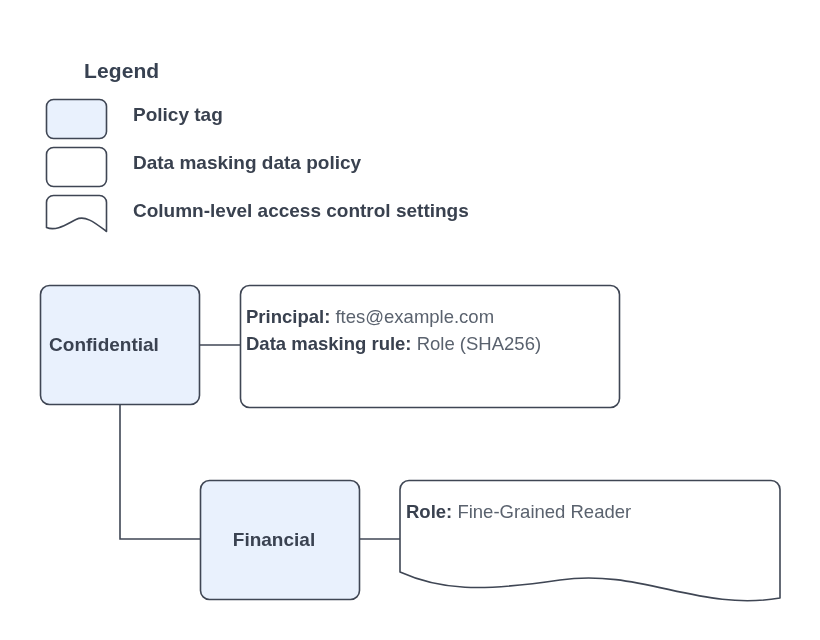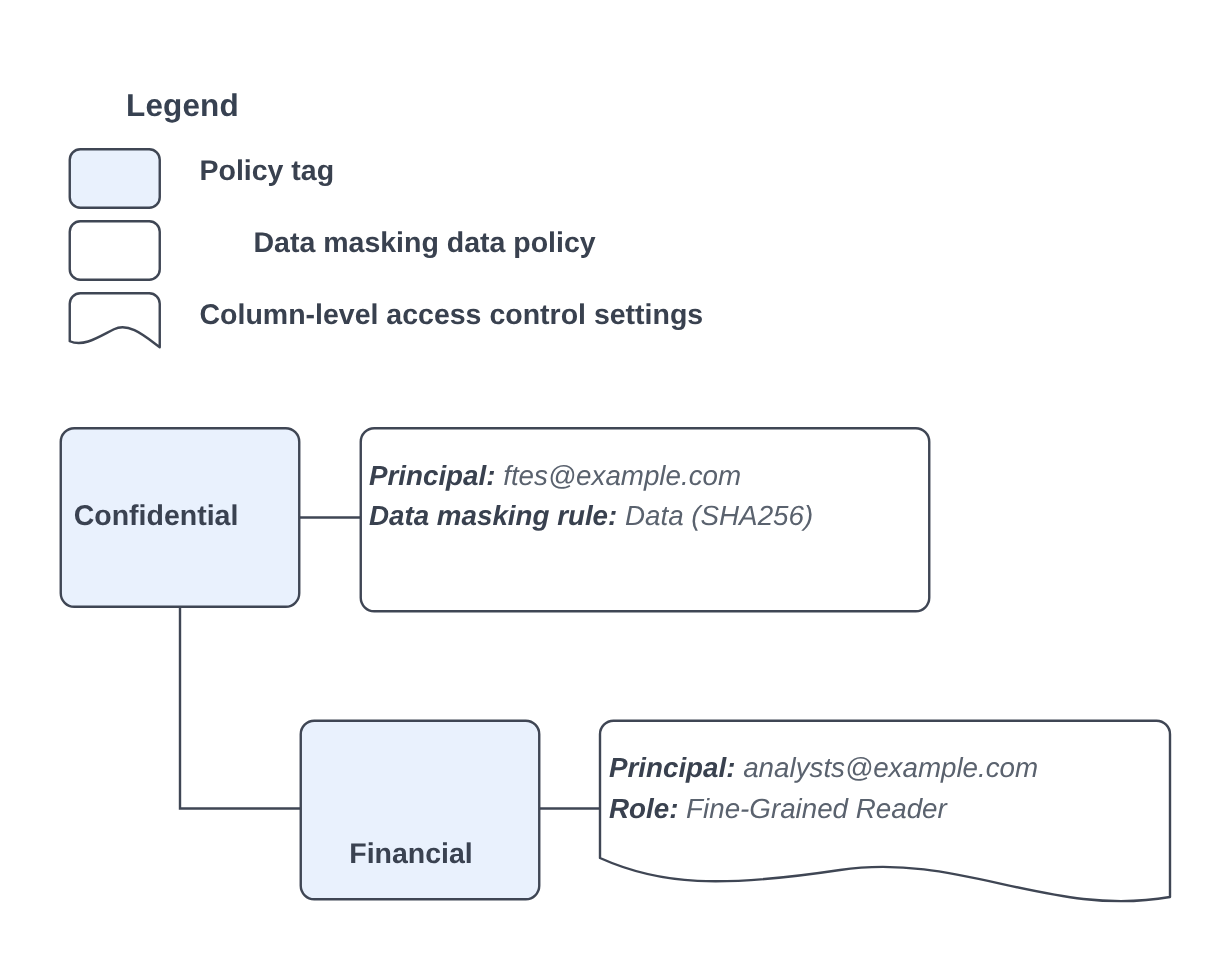--- a/index.html
+++ b/index.html
@@ -38,62 +38,61 @@
   }
   .legend-label {
     position: absolute;
     left: 133px;
     font-size: 19px;
     font-weight: bold;
     color: #39414f;
     white-space: nowrap;
   }
   .legend-label.l0 { top: 104px; text-align: center; }
-  .legend-label.l1 { top: 152px; margin-left: 36px; }
+  .legend-label.l1 { top: 152px; }
   .legend-label.l2 { top: 200px; }
 
   
   .node-label {
     position: absolute;
     font-size: 19px;
     font-weight: bold;
     color: #3a4251;
     text-align: center;
     white-space: nowrap;
   }
   .node-label.confidential {
     left: 40px;
     top: 334px;
     width: 128px;
   }
   .node-label.financial {
     left: 200px;
     top: 529px;
     width: 148px;
-    margin-top: 30px;
   }
 
   
   .callout-text {
     position: absolute;
     font-size: 18.5px;
     line-height: 27px;
     white-space: nowrap;
   }
   .callout-text .k {
     font-weight: bold;
     color: #39414f;
   }
   .callout-text .v {
     font-weight: normal;
     color: #5a626e;
   }
   .callout-text.c1 { left: 246px; top: 303px; }
   .callout-text.c2 { left: 406px; top: 498px; }
-  .row { display: block; font-style: italic; }
+  .row { display: block; }
 </style>
 </head>
 <body>
 
 <svg id="canvas" viewBox="0 0 820 640" xmlns="http://www.w3.org/2000/svg">
 
   <rect x="46.5" y="99.5" width="60" height="39" rx="7" ry="7" fill="#e9f1fd" stroke="#3f4654" stroke-width="1.6"></rect>
 
   <rect x="46.5" y="147.5" width="60" height="39" rx="7" ry="7" fill="#ffffff" stroke="#3f4654" stroke-width="1.6"></rect>
 
@@ -137,26 +136,22 @@
 <div class="node-label confidential">Confidential</div>
 <div class="node-label financial">Financial</div>
 
 <div class="callout-text c1">
   <span class="row">
     <span class="k">Principal:</span>
     <span class="v">ftes@example.com</span>
   </span>
   <span class="row">
     <span class="k">Data masking rule:</span>
-    <span class="v">Data (SHA256)</span>
+    <span class="v">Role (SHA256)</span>
   </span>
 </div>
 
 <div class="callout-text c2">
-  <span class="row">
-    <span class="k">Principal:</span>
-    <span class="v">analysts@example.com</span>
-  </span>
   <span class="row">
     <span class="k">Role:</span>
     <span class="v">Fine-Grained Reader</span>
   </span>
 </div>
 
 </body></html>

